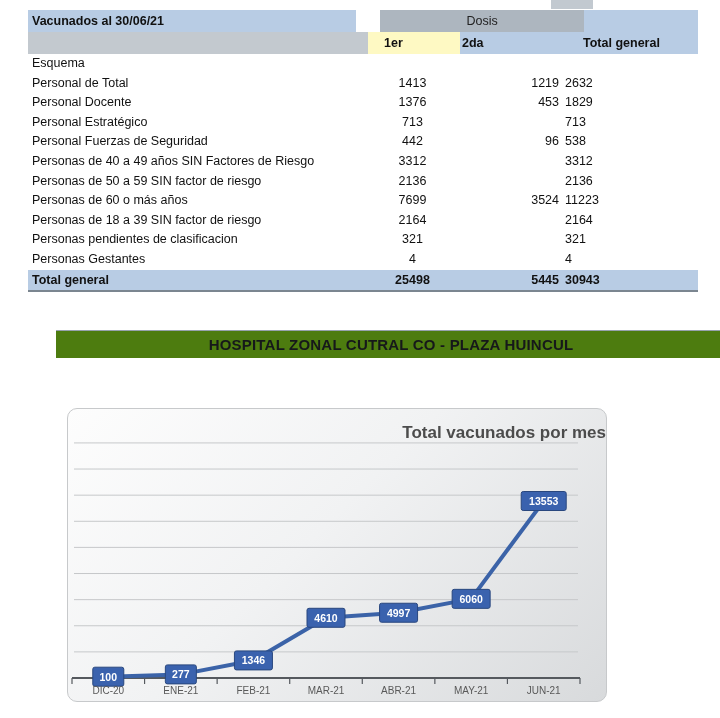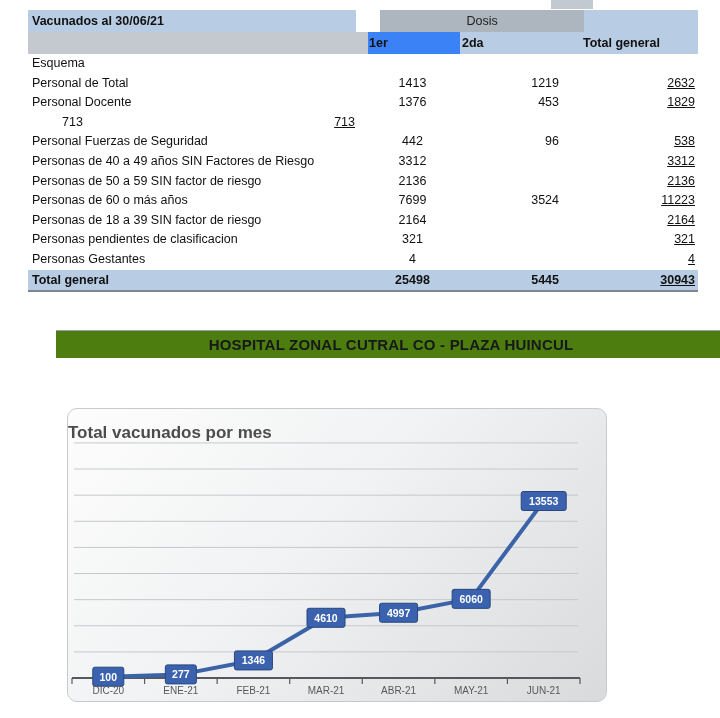--- a/index.html
+++ b/index.html
@@ -7,44 +7,44 @@
   .page{position:relative;width:720px;height:718px;background:#fff;border-radius:31px;}
 
   
   .vtable{position:absolute;left:28px;top:10px;width:670px;font-size:12.5px;color:#111;}
   .hrow1{display:flex;height:22px;line-height:22px;}
   .hcell-title{width:340px;background:#b8cce4;font-weight:bold;padding-left:4px;box-sizing:border-box;}
   .hcell-dosis{width:212px;background:#adb6bf;text-align:center;color:#222;margin-left:24px;}
   .hcell-fill{width:118px;background:#b8cce4;}
   .hrow2{display:flex;height:22px;line-height:22px;}
   .h2-left{width:340px;background:#c3c9cf;}
-  .h2-c1{width:92px;background:#3b82f6;font-weight:bold;padding-left:1px;box-sizing:border-box;}
+  .h2-c1{width:92px;background:#fef9c3;font-weight:bold;padding-left:16px;box-sizing:border-box;}
   .h2-c2{width:105px;background:#b8cce4;font-weight:bold;padding-left:2px;box-sizing:border-box;}
   .h2-c3{width:133px;background:#b8cce4;font-weight:bold;padding-left:18px;box-sizing:border-box;}
   .trow{display:flex;height:19.6px;line-height:19.6px;}
   .cell{box-sizing:border-box;white-space:nowrap;overflow:hidden;}
   .c-label{width:340px;padding-left:4px;}
   .c-n1{width:92px;text-align:center;padding-right:3px;}
   .c-n2{width:105px;text-align:right;padding-right:6px;}
-  .c-n3{width:133px;text-align:right;padding-right:3px;text-decoration:underline;}
+  .c-n3{width:133px;padding-right:3px;}
   .total-row{background:#b8cce4;font-weight:bold;border-bottom:2px solid #7b8690;height:20px;line-height:20px;}
 
   
   .edge-mark{position:absolute;left:551px;top:0;width:42px;height:9px;background:#c2c9d0;}
 
   
   .banner{position:absolute;left:28px;top:330px;width:670px;height:27px;background:#4d7c0f;
     border-top:1px solid #97a2ad;display:flex;align-items:center;justify-content:center;
     font-weight:bold;font-size:15px;color:#16181a;letter-spacing:.2px;margin-left:28px;}
 
   
   .chart-box{position:absolute;left:67px;top:408px;width:540px;height:294px;box-sizing:border-box;
     border:1px solid #c7c9cb;border-radius:10px;
     background:linear-gradient(135deg,#fdfdfd 0%,#f1f2f3 45%,#d8dadc 100%);}
-  .chart-title{position:absolute;top:14px;left:0;width:100%;text-align:left;
+  .chart-title{position:absolute;top:14px;left:0;width:100%;text-align:right;
     font-weight:bold;font-size:17px;color:#4c4c4c;}
   .chart-box svg{position:absolute;left:0;top:0;}
 </style>
 </head>
 <body>
 
 <div class="page">
 
   <div class="edge-mark"></div>
 
@@ -73,20 +73,21 @@
           <div class="cell c-n2">1219</div>
           <div class="cell c-n3">2632</div>
         </div>
         <div class="trow">
           <div class="cell c-label">Personal Docente</div>
           <div class="cell c-n1">1376</div>
           <div class="cell c-n2">453</div>
           <div class="cell c-n3">1829</div>
         </div>
         <div class="trow">
+          <div class="cell c-label">Personal Estratégico</div>
           <div class="cell c-n1">713</div>
           <div class="cell c-n2"></div>
           <div class="cell c-n3">713</div>
         </div>
         <div class="trow">
           <div class="cell c-label">Personal Fuerzas de Seguridad</div>
           <div class="cell c-n1">442</div>
           <div class="cell c-n2">96</div>
           <div class="cell c-n3">538</div>
         </div>

